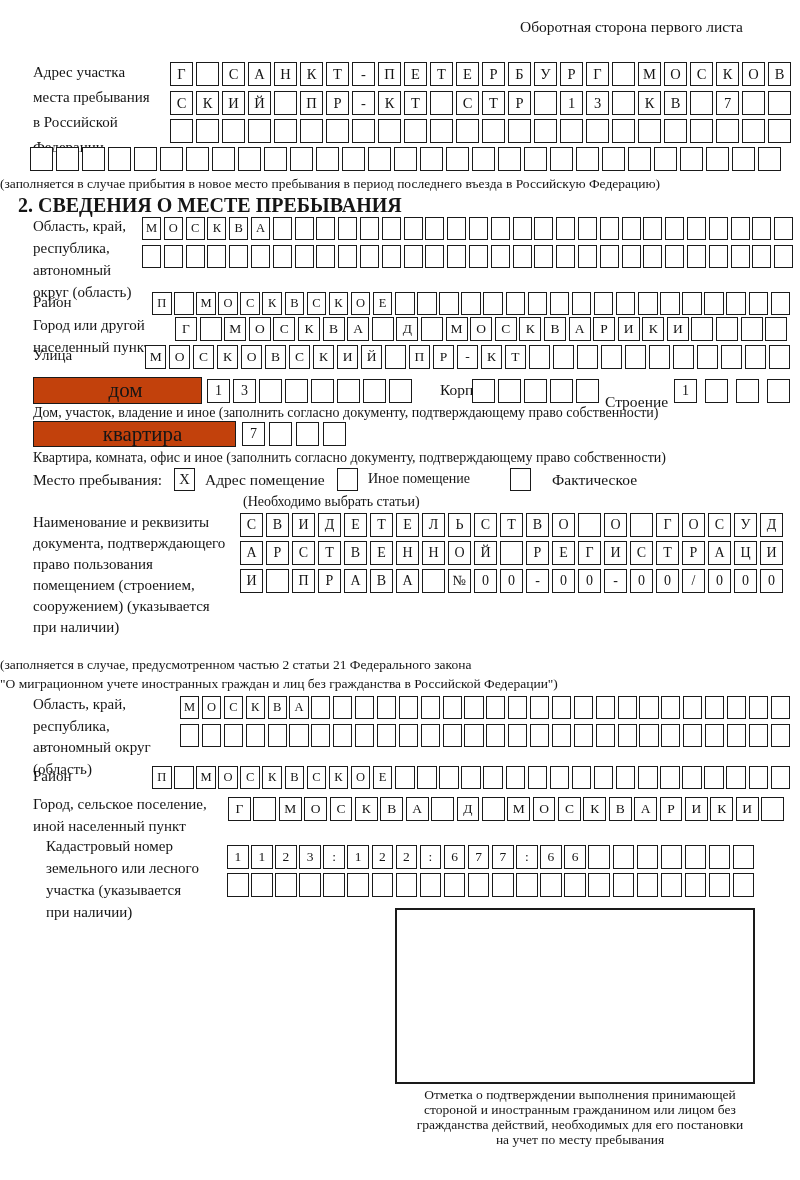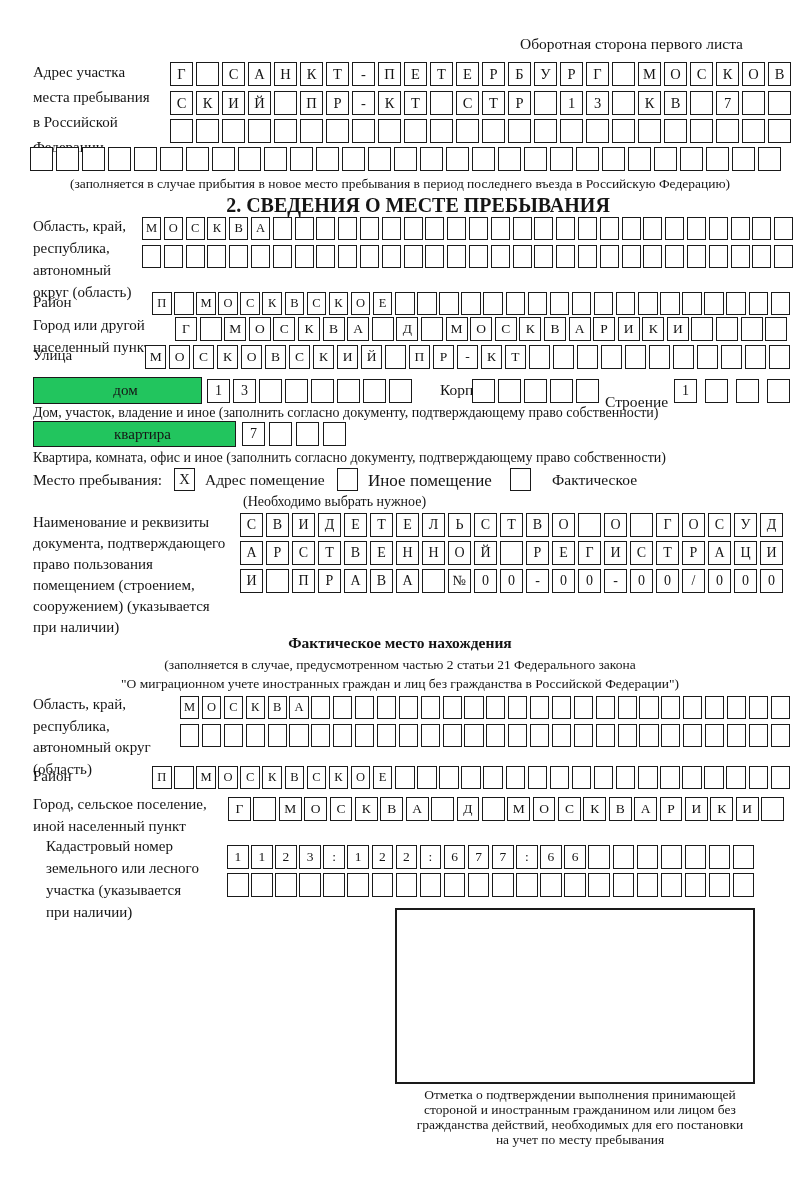--- a/index.html
+++ b/index.html
@@ -2,37 +2,37 @@
 <html><head>
 <meta charset="utf-8">
 <style>
   html,body{margin:0;padding:0;background:#fff;}
   #page{position:relative;width:800px;height:1180px;background:#fff;overflow:hidden;
         font-family:"Liberation Serif",serif;color:#151515;}
   .abs{position:absolute;}
   .lbl{font-size:15px;white-space:pre-line;}
   .cap{font-size:13.5px;}
   .bold{font-weight:bold;}
-  .ctr{left:0;width:800px;text-align:center;}
+  .ctr{left:0;width:800px;}
   .cr{position:absolute;display:flex;gap:var(--g,3px);}
   .cr .cell{box-sizing:border-box;flex:0 0 var(--cw,23px);width:var(--cw,23px);height:var(--ch,24px);
         border:1.6px solid #1a1a1a;display:flex;align-items:center;justify-content:center;
         font-size:var(--fs,14px);line-height:1;background:#fff;}
   .wbox{box-sizing:border-box;border:1.7px solid #1a1a1a;display:flex;align-items:center;justify-content:center;
-        font-size:15px;background:#22c55e;padding-left:16px;}
+        font-size:21px;background:#c2410c;padding-left:16px;}
   .cbox{box-sizing:border-box;position:absolute;width:21px;height:23px;border:1.7px solid #1a1a1a;
         display:flex;align-items:center;justify-content:center;font-size:14.5px;background:#fff;}
   .stamp{box-sizing:border-box;border:2px solid #1a1a1a;background:#fff;}
 </style>
 </head>
 <body>
 
 <div id="page">
 
-  <div class="abs" style="top:18px;right:57px;font-size:15.5px;margin-top:17px;">Оборотная сторона первого листа</div>
+  <div class="abs" style="top:18px;right:57px;font-size:15.5px;">Оборотная сторона первого листа</div>
 
   <div class="abs lbl" style="left:33px;top:60px;line-height:25px;">Адрес участка
 места пребывания
 в Российской
 Федерации</div>
   <div class="cr" style="left:170px;top:62px;--cw:23px;--g:3px;--ch:24px;--fs:14.5px;">
       <span class="cell">Г</span>
       <span class="cell"></span>
       <span class="cell">С</span>
       <span class="cell">А</span>
@@ -341,24 +341,24 @@
       <span class="cell"></span>
       <span class="cell"></span>
       <span class="cell"></span>
     </div>
   <div class="abs" style="left:33px;top:450px;font-size:14px;">Квартира, комната, офис и иное (заполнить согласно документу, подтверждающему право собственности)</div>
 
   <div class="abs" style="left:33px;top:471px;font-size:15.5px;">Место пребывания:</div>
   <span class="cbox" style="left:174px;top:468px;">X</span>
   <div class="abs" style="left:205px;top:471px;font-size:15.5px;">Адрес помещение</div>
   <span class="cbox" style="left:337px;top:468px;"></span>
-  <div class="abs" style="left:368px;top:471px;font-size:17px;">Иное помещение</div>
+  <div class="abs" style="left:368px;top:471px;font-size:14px;">Иное помещение</div>
   <span class="cbox" style="left:510px;top:468px;"></span>
   <div class="abs" style="left:552px;top:471px;font-size:15.5px;">Фактическое</div>
-  <div class="abs" style="left:243px;top:494px;font-size:14px;">(Необходимо выбрать нужное)</div>
+  <div class="abs" style="left:243px;top:494px;font-size:14px;">(Необходимо выбрать статьи)</div>
 
   <div class="abs lbl" style="left:33px;top:512px;line-height:21px;">Наименование и реквизиты
 документа, подтверждающего
 право пользования
 помещением (строением,
 сооружением) (указывается
 при наличии)</div>
   <div class="cr" style="left:240px;top:513px;--cw:23px;--g:3px;--ch:24px;--fs:14px;">
       <span class="cell">С</span>
       <span class="cell">В</span>
@@ -422,21 +422,20 @@
       <span class="cell">0</span>
       <span class="cell">-</span>
       <span class="cell">0</span>
       <span class="cell">0</span>
       <span class="cell">/</span>
       <span class="cell">0</span>
       <span class="cell">0</span>
       <span class="cell">0</span>
     </div>
 
-  <div class="abs bold ctr" style="top:634px;font-size:15.5px;">Фактическое место нахождения</div>
   <div class="abs cap ctr" style="top:657px;">(заполняется в случае, предусмотренном частью 2 статьи 21 Федерального закона</div>
   <div class="abs cap ctr" style="top:676px;">"О миграционном учете иностранных граждан и лиц без гражданства в Российской Федерации")</div>
 
   <div class="abs lbl" style="left:33px;top:694px;line-height:21.5px;">Область, край,
 республика,
 автономный округ
 (область)</div>
   <div class="cr" style="left:180px;top:696px;--cw:19.2px;--g:2.7px;--ch:23px;--fs:12.5px;">
       <span class="cell">М</span>
       <span class="cell">О</span>

